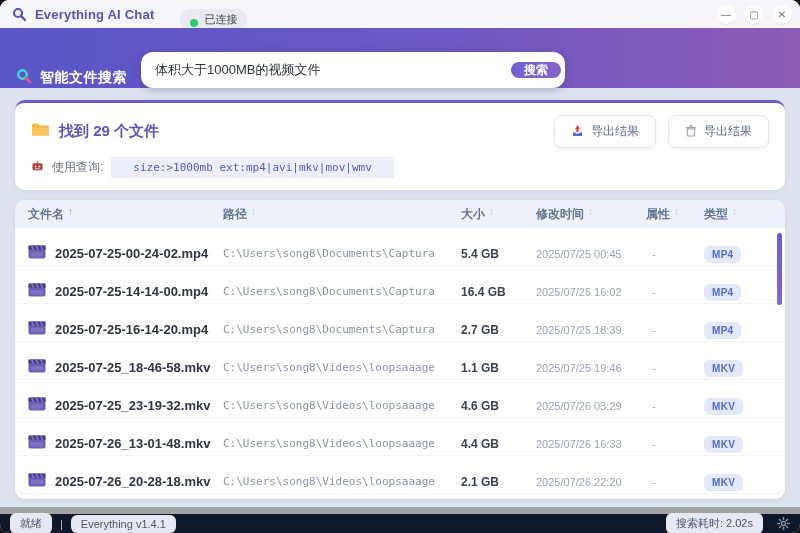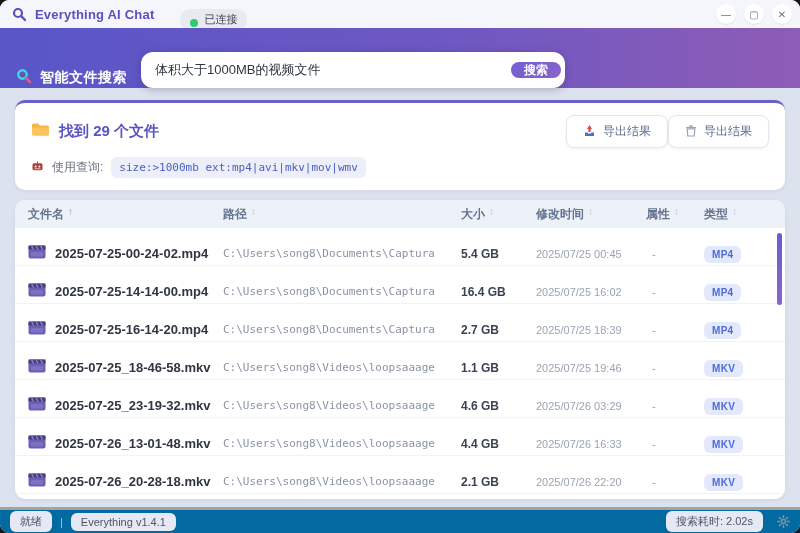--- a/index.html
+++ b/index.html
@@ -57,31 +57,31 @@
   .main { flex:1; padding:12px 15px 8px; display:flex; flex-direction:column; min-height:0; }
 
   .results-card {
     background:#ffffff; border-radius:10px; border-top:3px solid #6c5fc7;
     box-shadow:0 1px 4px rgba(40,40,90,.08);
     padding:12px 16px 12px; flex:0 0 auto; position:relative;
   }
   .results-top { display:flex; align-items:center; }
   .found-wrap { display:flex; align-items:center; gap:9px; }
   .found-text { color:#5b54c0; font-size:15px; font-weight:bold; }
-  .results-actions { margin-left:auto; display:flex; gap:0; }
+  .results-actions { margin-left:auto; display:flex; gap:12px; }
   .action-btn {
     display:flex; align-items:center; gap:7px;
     background:#ffffff; border:1px solid #e3e7f0; border-radius:8px;
     padding:7px 16px; font-size:12px; color:#5a6b8c; cursor:pointer;
     box-shadow:0 1px 3px rgba(40,40,90,.07);
   }
   .query-row { display:flex; align-items:center; gap:8px; margin-top:9px; }
   .query-label { font-size:12px; color:#6b7280; }
   .query-chip {
-    background:#eceefa; border-radius:6px; padding:4px 8px;
+    background:#eceefa; border-radius:0; padding:4px 22px;
     font-family:"DejaVu Sans Mono",monospace; font-size:11px; color:#4a5fc1;
   }
 
   
   .table-card {
     margin-top:10px; background:#ffffff; border-radius:10px; flex:1; min-height:0;
     box-shadow:0 1px 4px rgba(40,40,90,.08); position:relative; overflow:hidden;
     display:flex; flex-direction:column;
   }
   .thead {
@@ -110,21 +110,21 @@
     font-size:10px; font-weight:bold; border-radius:6px; padding:3px 8px;
     letter-spacing:.3px;
   }
   .scroll-thumb {
     position:absolute; right:3px; top:33px; width:5px; height:72px; border-radius:3px;
     background:linear-gradient(180deg,#6a5fd0,#8a63c9);
   }
 
   
   .statusbar {
-    height:26px; flex:0 0 auto; background:#0369a1; border-top:3px solid #a3a3a3;
+    height:26px; flex:0 0 auto; background:#0f172a; border-top:7px solid #a3a3a3;
     display:flex; align-items:center; padding:0 10px; gap:8px;
   }
   .status-chip { background:#e6e8f3; border-radius:6px; padding:3px 10px; font-size:11px; color:#4a5568; }
   .status-sep { color:#b9bfce; font-size:11px; }
   .status-spacer { flex:1; }
   .gear-wrap { display:flex; align-items:center; cursor:pointer; margin-left:6px; }
 </style>
 </head>
 <body>
 

